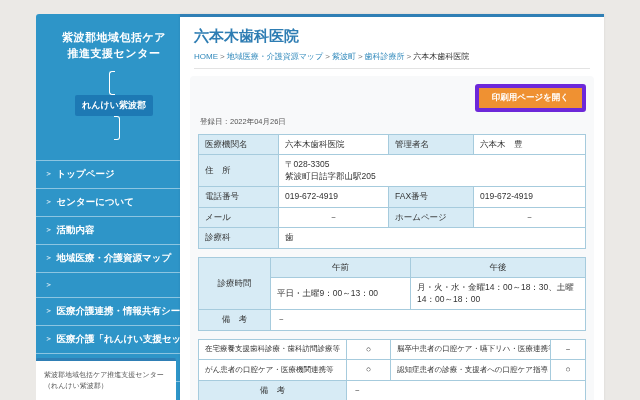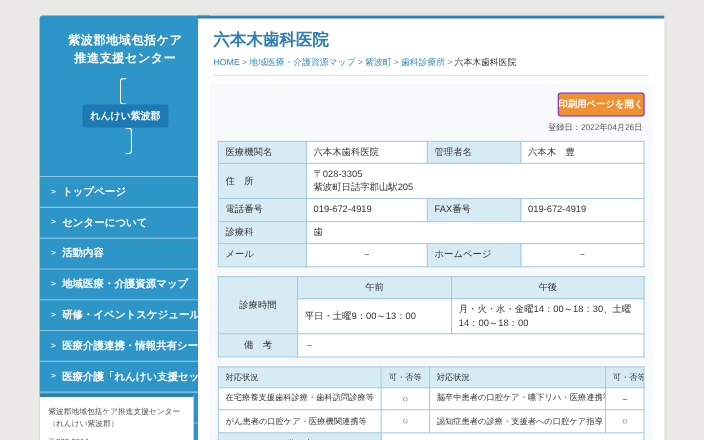--- a/index.html
+++ b/index.html
@@ -46,23 +46,23 @@
     margin:0 14px 7px;font-size:8px;color:#555;
     border-bottom:1px solid #e3e3e3;padding-bottom:6px;white-space:nowrap;
   }
   .breadcrumb a{color:#2f88bb;cursor:pointer;}
   .breadcrumb .sep{color:#777;margin:0 2px;}
   .breadcrumb .current{color:#333;}
   .panel{margin:0 10px;background:#f8f9fa;border-radius:4px;padding:8px;}
   .print-row{text-align:right;}
   .print-btn{
     display:inline-block;background:#ef9132;color:#fff;font-size:8.5px;font-weight:bold;
-    padding:4px 0;border-radius:3px;border:1px solid #6d28d9;cursor:pointer;
-  }
-  .reg-date{text-align:right;font-size:7.5px;color:#555;margin:5px 2px 7px;}
+    padding:4px 13px;border-radius:3px;border:4px solid #6d28d9;cursor:pointer;
+  }
+  .reg-date{text-align:left;font-size:7.5px;color:#555;margin:5px 2px 7px;}
   table{border-collapse:collapse;width:388px;table-layout:fixed;background:#fff;margin-bottom:8px;}
   td,th{border:1px solid #a6cbdd;font-size:8.5px;color:#333;padding:4px 6px;text-align:left;vertical-align:middle;line-height:1.35;font-weight:normal;}
   .hd{background:#d7ebf5;margin-top:41px;}
   .ctr{text-align:center;}
   .sm{font-size:7.5px;white-space:nowrap;overflow:hidden;}
 </style>
 </head>
 <body>
 
 <div class="sidebar">
@@ -89,21 +89,20 @@
       <div class="sb-item">
         <span class="chev">＞</span>
         <span>活動内容</span>
       </div>
       <div class="sb-item">
         <span class="chev">＞</span>
         <span>地域医療・介護資源マップ</span>
       </div>
       <div class="sb-item">
         <span class="chev">＞</span>
-        <span>研修・イベントスケジュール</span>
       </div>
       <div class="sb-item">
         <span class="chev">＞</span>
         <span>医療介護連携・情報共有シート</span>
       </div>
       <div class="sb-item">
         <span class="chev">＞</span>
         <span>医療介護「れんけい支援セット」</span>
       </div>
       <div class="sb-item">
@@ -161,28 +160,28 @@
           <div>紫波町日詰字郡山駅205</div>
         </td>
       </tr>
       <tr>
         <td class="hd">電話番号</td>
         <td>019-672-4919</td>
         <td class="hd">FAX番号</td>
         <td>019-672-4919</td>
       </tr>
       <tr>
-        <td class="hd">診療科</td>
-        <td colspan="3">歯</td>
-      </tr>
-      <tr>
         <td class="hd">メール</td>
         <td class="ctr">－</td>
         <td class="hd">ホームページ</td>
         <td class="ctr">－</td>
+      </tr>
+      <tr>
+        <td class="hd">診療科</td>
+        <td colspan="3">歯</td>
       </tr>
     </tbody>
       </table>
 
     <table>
       <colgroup>
           <col style="width:72px">
           <col style="width:140px">
           <col>
         </colgroup>
@@ -204,26 +203,20 @@
       </table>
 
     <table>
       <colgroup>
           <col style="width:148px">
           <col style="width:44px">
           <col style="width:160px">
           <col>
         </colgroup>
       <tbody>
-          <tr>
-        <td class="hd sm">対応状況</td>
-        <td class="hd sm ctr">可・否等</td>
-        <td class="hd sm">対応状況</td>
-        <td class="hd sm ctr">可・否等</td>
-      </tr>
       <tr>
         <td class="sm">在宅療養支援歯科診療・歯科訪問診療等</td>
         <td class="ctr">○</td>
         <td class="sm">脳卒中患者の口腔ケア・嚥下リハ・医療連携等</td>
         <td class="ctr">－</td>
       </tr>
       <tr>
         <td class="sm">がん患者の口腔ケア・医療機関連携等</td>
         <td class="ctr">○</td>
         <td class="sm">認知症患者の診療・支援者への口腔ケア指導</td>

